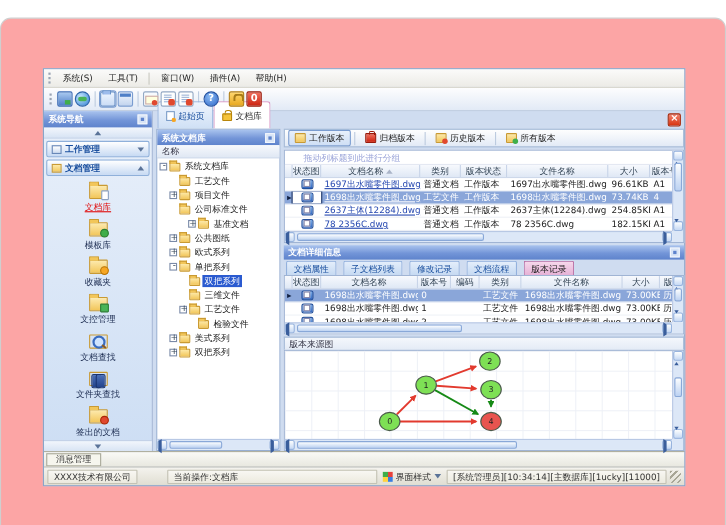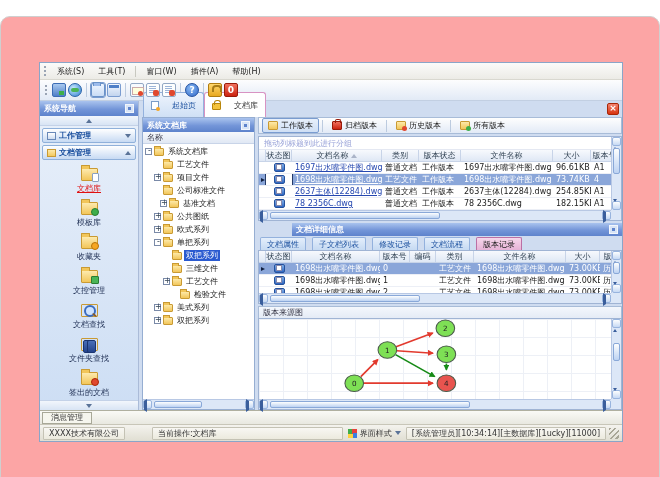--- a/index.html
+++ b/index.html
@@ -93,21 +93,21 @@
   .nv-bino { background:none; }
   .nv-bino::before, .nv-bino::after { content:""; position:absolute; top:1px; width:7px; height:11px;
     background:linear-gradient(#4a6fb8,#24448c); border:1px solid #1a3470; border-radius:2px; }
   .nv-bino::before { left:1px; } .nv-bino::after { right:1px; }
   .bottomstrip { height:10px; flex:none; border-top:1px solid #c4d2e8; background:linear-gradient(#f2f6fc,#d8e4f4);
     display:flex; align-items:center; justify-content:center; }
 
   
   .center { flex:1; display:flex; flex-direction:column; min-width:0; padding-left:3px; }
   .tabstrip { height:16px; flex:none; display:flex; align-items:flex-end; gap:2px; padding:1px 3px 0 1px; }
-  .dtab { height:25px; display:flex; align-items:center; gap:13px; padding:0 7px; border:1px solid #93b1dd; border-bottom:none;
+  .dtab { height:25px; display:flex; align-items:center; gap:3px; padding:0 7px; border:1px solid #93b1dd; border-bottom:none;
     border-radius:3px 3px 0 0; background:linear-gradient(#eef4fd,#cfe0f5); color:#1a4f9e; white-space:nowrap; }
   .dtab.active { background:#fff; border-color:#d893c3; color:#333; }
   .ti-page { width:8px; height:9px; background:#fff; border:1px solid #7a9cc8; position:relative; flex:none; }
   .ti-page::after { content:""; position:absolute; right:-2px; bottom:-2px; width:4px; height:4px; background:#f6a623; border-radius:50%; }
   .ti-lock { width:9px; height:7px; background:#f5c33a; border:1px solid #b8860b; border-radius:1px; position:relative; margin-top:3px; flex:none; }
   .ti-lock::before { content:""; position:absolute; left:1px; top:-4px; width:5px; height:4px;
     border:1px solid #b8860b; border-bottom:none; border-radius:3px 3px 0 0; }
   .closebtn { margin-left:auto; margin-bottom:2px; width:12px; height:12px; border-radius:2px; flex:none;
     background:linear-gradient(#f2826f,#d8330f); border:1px solid #a82708; color:#fff; position:relative; }
   .closebtn::before { content:"×"; position:absolute; left:0; right:0; top:-1px; text-align:center; font-size:9px; font-weight:bold; }
@@ -161,21 +161,21 @@
   .v-lock::before { content:""; position:absolute; left:2px; top:-3px; width:4px; height:3px;
     border:1px solid #991a0a; border-bottom:none; border-radius:2px 2px 0 0; }
   .v-hist { background:linear-gradient(#fde9a8,#f2c65a); border:1px solid #c99a33; }
   .v-hist::after { content:""; position:absolute; right:-2px; bottom:-2px; width:5px; height:5px; background:#e0482e; border-radius:50%; }
   .v-all { background:linear-gradient(#fde9a8,#f2c65a); border:1px solid #c99a33; }
   .v-all::after { content:""; position:absolute; right:-2px; bottom:-2px; width:5px; height:5px; background:#3fae4a; border-radius:50%; }
 
   .gridbox { position:relative; border:1px solid #a0b4d4; background:#fff; flex:none; }
   .box1 { height:85px; margin-bottom:2px; }
   .box2 { height:54px; margin-bottom:2px; }
-  .hint { height:13px; display:flex; align-items:center; padding:0 5px; color:#98a2d8;
+  .hint { height:13px; display:flex; align-items:center; padding:0 17px; color:#98a2d8;
     border-bottom:1px solid #e4e8f2; margin-right:10px; white-space:nowrap; overflow:hidden; }
   .thead { display:flex; height:12px; background:linear-gradient(#f7f9fd,#dfe8f5); border-bottom:1px solid #c8d4e8; margin-right:10px; overflow:hidden; }
   .th { border-right:1px solid #c8d4e8; display:flex; align-items:center; justify-content:center;
     color:#345; overflow:hidden; white-space:nowrap; flex:none; gap:2px; }
   .sort { display:none; width:0; height:0; border-left:3px solid transparent; border-right:3px solid transparent; border-bottom:4px solid #aab4c8; }
   .sort.show { display:block; }
   .rows { overflow:hidden; }
   .rows2 { height:30px; overflow:hidden; }
   .row { display:flex; height:12px; border-bottom:1px solid #eceff6; margin-right:10px; overflow:hidden; background:#fff; }
   .row.sel { background:#8aa6d9; color:#fff; }
@@ -188,21 +188,21 @@
   .stico { width:11px; height:9px; background:linear-gradient(#7fb0ea,#2f66c0); border:1px solid #24509c; border-radius:2px; position:relative; margin:auto; }
   .stico::after { content:""; position:absolute; left:1px; bottom:1px; width:4px; height:4px; background:#fff; border:1px solid #88a; }
   .row.sel .cfocus { background:#fff; outline:1px solid #243a68; }
   
   .t1 .c0 { width:7px; } .t1 .c1 { width:26px; } .t1 .c2 { width:90px; } .t1 .c3 { width:37px; }
   .t1 .c4 { width:42px; } .t1 .c5 { width:92px; } .t1 .c6 { width:38px; } .t1 .c7 { width:28px; }
   
   .t2 .c0 { width:7px; } .t2 .c1 { width:26px; } .t2 .c2 { width:88px; } .t2 .c3 { width:30px; }
   .t2 .c4 { width:26px; } .t2 .c5 { width:38px; } .t2 .c6 { width:92px; } .t2 .c7 { width:34px; } .t2 .c8 { width:40px; }
 
-  .dethead { height:13px; flex:none;margin-left:34px; }
+  .dethead { height:13px; flex:none; }
   .dettabs { height:14px; flex:none; display:flex; align-items:flex-end; gap:6px; padding:0 2px; }
   .dtab2 { height:13px; padding:0 6px; border:1px solid #93b1dd; border-bottom:none; border-radius:2px 2px 0 0;
     background:linear-gradient(#e4eefb,#c6daf2); color:#1a4f9e; display:flex; align-items:center; white-space:nowrap; }
   .dtab2.active { background:linear-gradient(#f6d7eb,#e6b2d6); border-color:#bb6fa4; color:#222; }
 
   .graphlabel { height:12px; flex:none; display:flex; align-items:center; padding:0 4px; color:#334;
     background:linear-gradient(#f4f7fc,#e4ebf6); border:1px solid #a8bcd8; border-bottom:none; }
   .graphbox { flex:1; min-height:0; }
   .gridbg { position:absolute; left:0; top:0; right:10px; bottom:10px;
     background-image:linear-gradient(#edf0f6 1px,transparent 1px),linear-gradient(90deg,#edf0f6 1px,transparent 1px);
@@ -425,21 +425,21 @@
                 <span class="tfold"></span>
                 <span class="tlabel">项目文件</span>
               </div>
 
               <div class="tnode" style="padding-left: 11px;">
                 <span class="toggle none"></span>
                 <span class="tfold"></span>
                 <span class="tlabel">公司标准文件</span>
               </div>
 
-              <div class="tnode" style="padding-left: 17px;">
+              <div class="tnode" style="padding-left: 28px;">
                 <span class="toggle plus"></span>
                 <span class="tfold"></span>
                 <span class="tlabel">基准文档</span>
               </div>
 
               <div class="tnode" style="padding-left: 11px;">
                 <span class="toggle plus"></span>
                 <span class="tfold"></span>
                 <span class="tlabel">公共图纸</span>
               </div>

